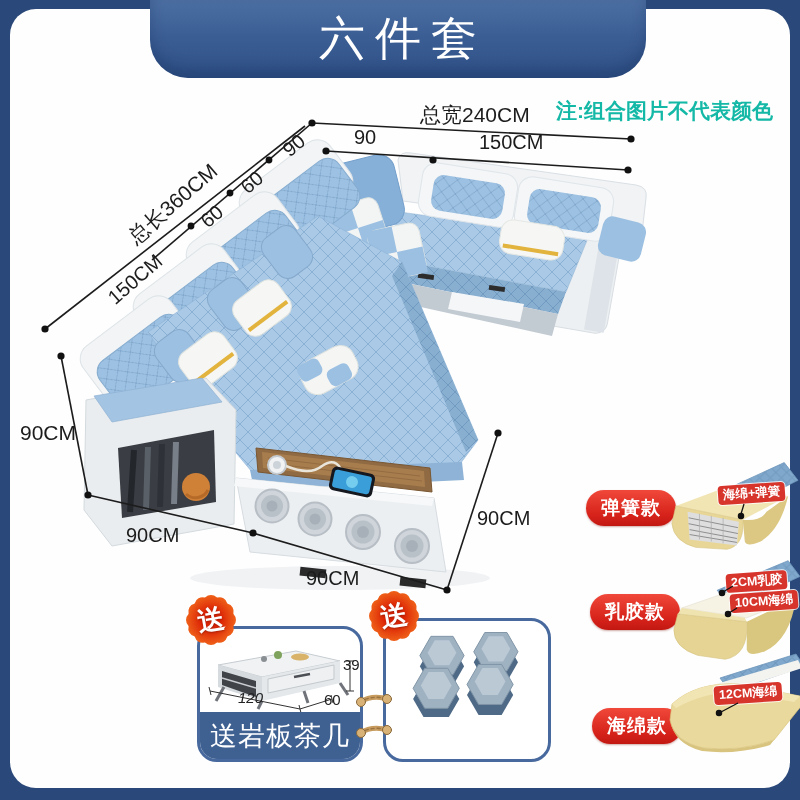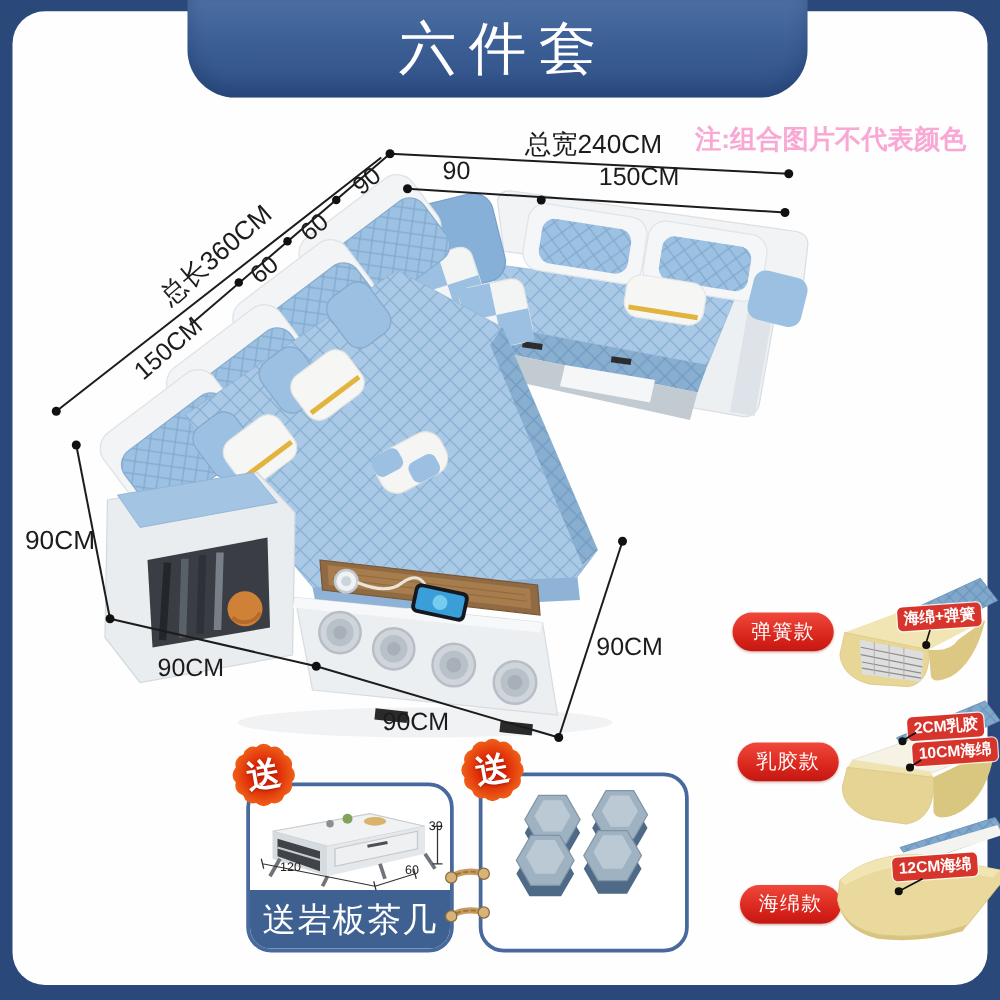--- a/index.html
+++ b/index.html
@@ -8,41 +8,41 @@
   .stage { position:relative; width:800px; height:800px; background:#2a4879; overflow:hidden; }
   .panel { position:absolute; left:10px; right:10px; top:9px; bottom:12px; background:#fefefe; border-radius:26px; z-index:0; }
   .scene, .overlay { position:absolute; left:0; top:0; width:800px; height:800px; }
   .scene { z-index:1; }
   .overlay { z-index:6; pointer-events:none; }
   .banner { position:absolute; left:150px; top:0; width:496px; height:78px; z-index:5;
             background:linear-gradient(180deg,#4c6fa2 0%,#3b5e95 45%,#2f5187 100%);
             border-radius:0 0 38px 38px; display:flex; align-items:center; justify-content:center;
             box-shadow:inset 0 -8px 14px rgba(10,30,70,.25); }
   .banner-title { color:#fff; font-size:46px; font-weight:400; letter-spacing:10px; padding-left:10px; }
-  .note { position:absolute; left:556px; top:97px; z-index:3; color:#f9a8d4; font-size:21px; font-weight:700; white-space:nowrap; }
+  .note { position:absolute; left:556px; top:97px; z-index:3; color:#14b8a6; font-size:21px; font-weight:700; white-space:nowrap; }
   .dim { position:absolute; z-index:3; color:#1c1c1c; font-size:20px; white-space:nowrap; }
   .r40 { transform:rotate(-40deg); }
   .r41 { transform:rotate(-41deg); }
   
   .variant-row { position:absolute; left:578px; width:222px; height:110px; z-index:2; }
   .pill { position:absolute; background:linear-gradient(180deg,#f0483a 0%,#d6221a 70%,#c21812 100%);
-          color:#fff; font-size:16px; font-weight:400; letter-spacing:1px;
+          color:#fff; font-size:19px; font-weight:700; letter-spacing:1px;
           padding:5px 15px; border-radius:18px; box-shadow:0 1px 2px rgba(120,20,10,.35); white-space:nowrap; }
   .swatch { position:absolute; right:0; top:0; }
   .tag { position:absolute; background:#d7342c; color:#fff; font-size:12.5px; font-weight:700;
          padding:1px 5px; border-radius:4px; white-space:nowrap; transform:rotate(-4deg);
          box-shadow:0 0 0 1px rgba(255,255,255,.8); z-index:3; }
   
   .gift-card { position:absolute; background:#fff; border:3px solid #47699e; border-radius:20px; z-index:2; overflow:hidden; }
   .card-tea { left:197px; top:626px; width:166px; height:136px; }
   .card-stools { left:383px; top:618px; width:168px; height:144px; }
   .card-strip { position:absolute; left:0; right:0; bottom:0; height:47px; background:#3f6191;
                 display:flex; align-items:center; justify-content:center; }
   .card-strip-label { color:#fff; font-size:27px; font-weight:400; letter-spacing:1px; }
-  .table-dim { position:absolute; color:#222; font-size:10px; z-index:2; }
+  .table-dim { position:absolute; color:#222; font-size:15px; z-index:2; }
   
   .burst { position:absolute; z-index:7; }
   .burst .sq { position:absolute; left:8px; top:8px; width:40px; height:40px; border-radius:8px;
                background:radial-gradient(circle,#dc2406 35%,#ee5d17 85%); }
   .burst .sq.a { transform:rotate(15deg); } .burst .sq.b { transform:rotate(45deg); } .burst .sq.c { transform:rotate(75deg); }
   .burst .glyph { position:absolute; left:0; top:0; width:56px; height:56px; display:flex; align-items:center; justify-content:center;
                   color:#fff; font-size:27px; font-weight:700; transform:rotate(-10deg); text-shadow:0 1px 2px rgba(110,20,0,.5); }
 </style>
 </head>
 <body>
@@ -251,21 +251,21 @@
         </g>
       <circle cx="74" cy="20" r="4" fill="#7fa35d"></circle>
         <ellipse cx="96" cy="22" rx="9" ry="3.5" fill="#d9b36a"></ellipse>
         <circle cx="60" cy="24" r="3" fill="#8a8f94"></circle>
       <g stroke="#333" stroke-width="1" fill="none">
         <path d="M6,56 L96,74 M5,52 L7,60 M95,70 L97,78"></path>
         <path d="M96,74 L128,64 M127,60 L129,68"></path>
         <path d="M146,26 L146,56 M142,26 L150,26 M142,56 L150,56"></path>
       </g>
     </svg>
-    <div class="table-dim" style="left:24px; top:60px;">120</div>
+    <div class="table-dim" style="left:38px; top:60px;font-style:italic;">120</div>
     <div class="table-dim" style="left:124px; top:62px;">60</div>
     <div class="table-dim" style="left:143px; top:27px;">39</div>
     <div class="card-strip">
       <span class="card-strip-label">送岩板茶几</span>
     </div>
   </div>
 
   <div class="gift-card card-stools">
     <svg style="position:absolute; left:4px; top:4px;" width="154" height="92" viewBox="0 0 160 92">
       <g>

